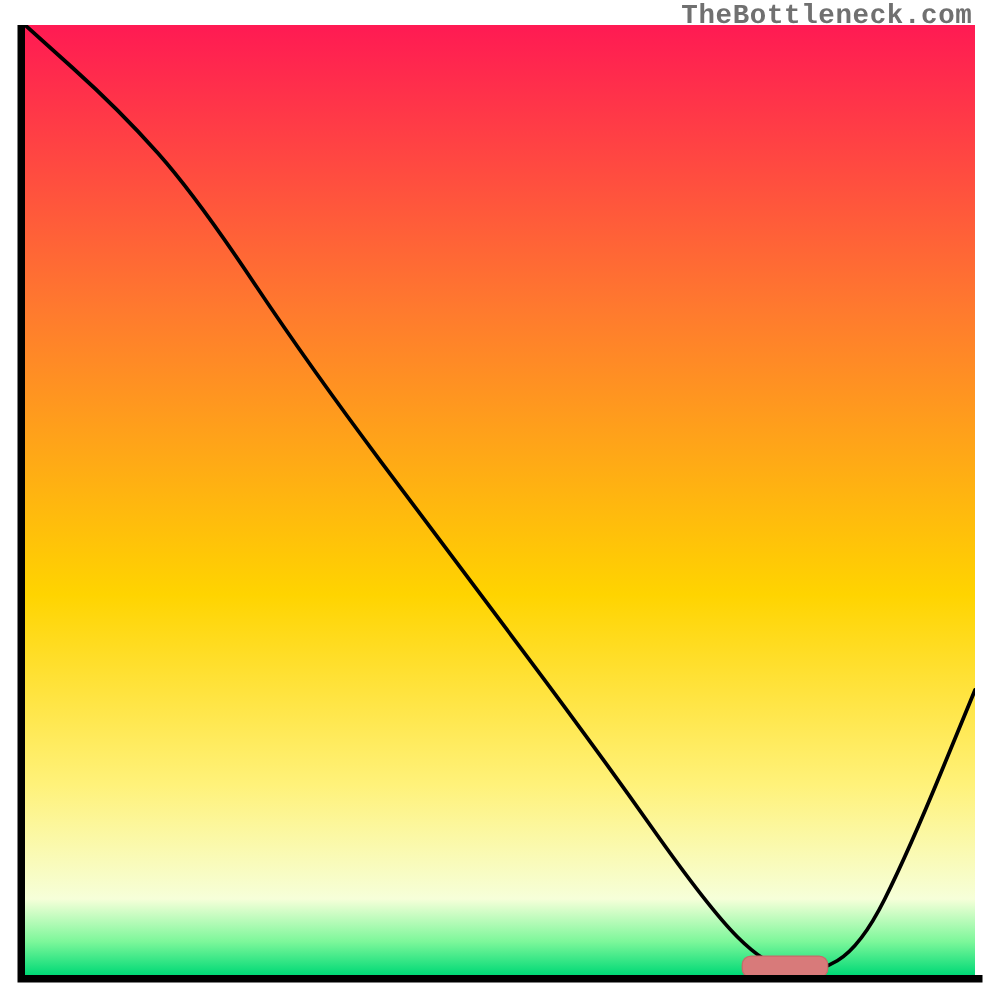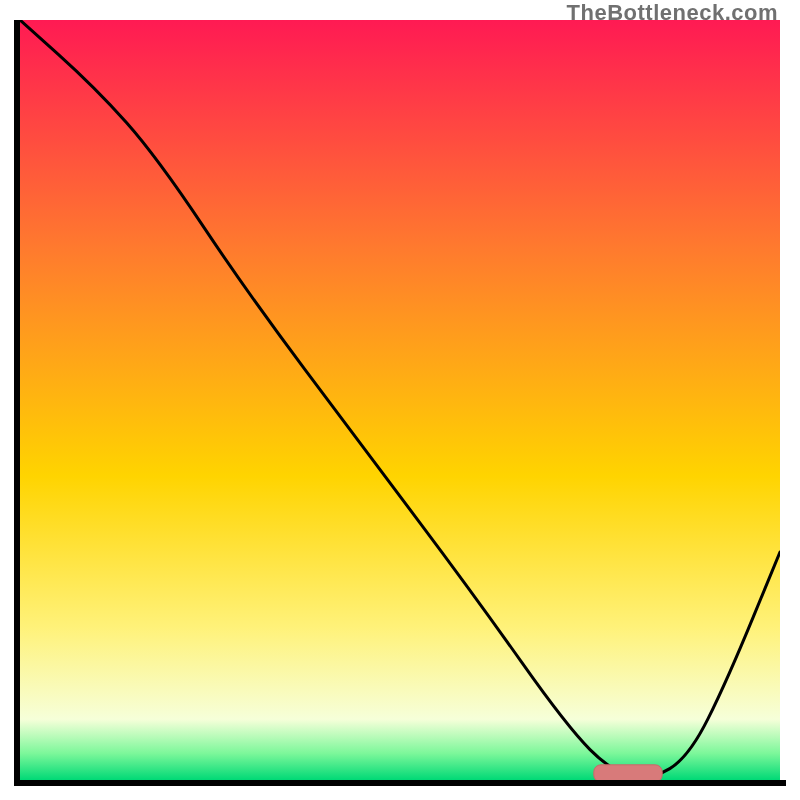--- a/index.html
+++ b/index.html
@@ -8,20 +8,21 @@
     width: 800px;
     height: 800px;
     overflow: hidden;
     background: #ffffff;
     font-family: Arial, Helvetica, sans-serif;
   }
   .frame {
     position: relative;
     width: 800px;
     height: 800px;
+    font-family: Liberation Mono, monospace;
   }
   .plot-area {
     position: absolute;
     left: 20px;
     top: 20px;
     width: 760px;
     height: 760px;
     overflow: hidden;
   }
   .plot-area svg {

